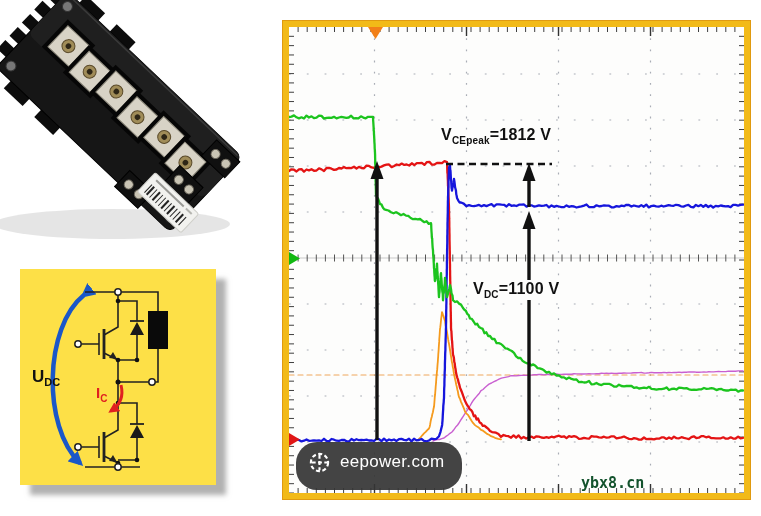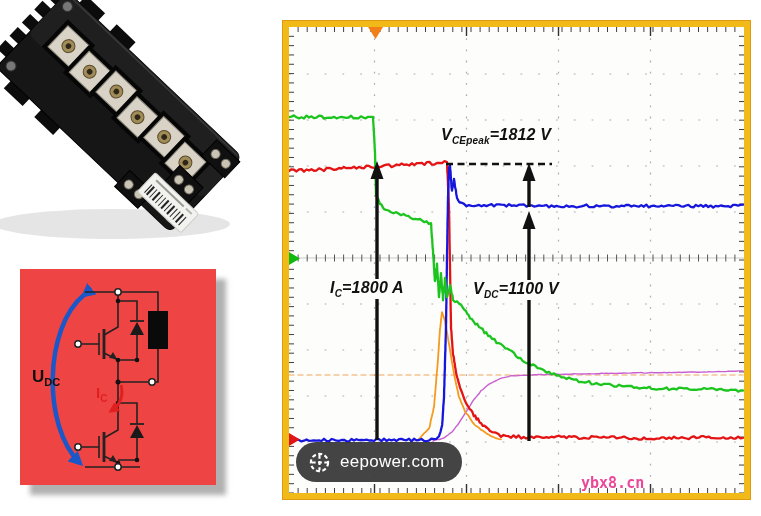--- a/index.html
+++ b/index.html
@@ -4,32 +4,32 @@
 <style>
   html,body{margin:0;padding:0;background:#fff;}
   .stage{position:relative;width:761px;height:516px;background:#fff;overflow:hidden;
          font-family:"Liberation Sans",sans-serif;}
   .abs{position:absolute;}
   
   .scope{left:283px;top:21px;width:467px;height:478px;border:6px solid #f2ba18;
          outline:1px solid #e09a10;background:#fdfdfc;box-sizing:border-box;}
   .scope svg{position:absolute;left:0;top:0;}
   .slabel{position:absolute;z-index:3;color:#111;font-weight:bold;font-size:16px;
-          white-space:nowrap;letter-spacing:.2px;font-style:italic;}
+          white-space:nowrap;letter-spacing:.2px;}
   .slabel sub{font-size:10px;font-weight:bold;}
   .slabel.boxed{background:#fdfdfc;padding:0 3px;}
   
-  .circuit-card{left:20px;top:269px;width:196px;height:216px;background:#ef4444;
+  .circuit-card{left:20px;top:269px;width:196px;height:216px;background:#fde047;
                 box-shadow:10px 10px 5px rgba(125,125,125,.6);}
   
   .badge{left:296px;top:442px;height:40px;z-index:5;display:flex;align-items:center;
-         gap:9px;padding:0 18px 0 12px;border-radius:21px;background:rgba(52,52,52,.92);}
+         gap:9px;padding:0 18px 8px 12px;border-radius:21px;background:rgba(52,52,52,.92);}
   .badge span{color:#fff;font-size:17px;letter-spacing:.3px;}
   .corner-mark{left:581px;top:474px;z-index:5;font-family:"DejaVu Sans Mono",monospace;
-               font-weight:bold;font-size:15px;color:#ec4899;
+               font-weight:bold;font-size:15px;color:#14532d;
                text-shadow:0 0 2px #fff,0 0 2px #fff;}
 </style>
 </head>
 <body>
 
 <div class="stage">
 
   <svg class="abs" style="left:0;top:0" width="280" height="260" viewBox="0 0 280 260">
     <ellipse cx="112" cy="224" rx="118" ry="15" fill="rgba(0,0,0,0.10)"></ellipse>
     <g transform="translate(119,112) rotate(43.5)">
@@ -494,21 +494,20 @@
           <line x1="240" y1="200" x2="240" y2="414" stroke="#111" stroke-width="3.4"></line>
           <polygon points="240,184 233.5,202 246.5,202" fill="#111"></polygon>
         </g>
         <g>
           <line x1="240" y1="152" x2="240" y2="180" stroke="#111" stroke-width="3.4"></line>
           <polygon points="240,136 233.5,154 246.5,154" fill="#111"></polygon>
         </g>
       </g>
     </svg>
     <div class="slabel" style="left:152px;top:99px"><span>V</span><sub>CEpeak</sub><span>=1812 V</span></div>
-    <div class="slabel boxed" style="left:38px;top:252px"><span>I</span><sub>C</sub><span>=1800 A</span></div>
     <div class="slabel boxed" style="left:181px;top:253px"><span>V</span><sub>DC</sub><span>=1100 V</span></div>
   </div>
 
   <div class="abs badge">
     <svg width="23" height="23" viewBox="0 0 24 24">
       <circle cx="12" cy="12" r="9" fill="none" stroke="#fff" stroke-width="2.2" stroke-dasharray="4.2 2.6"></circle>
       <line x1="12" y1="4" x2="12" y2="20" stroke="#fff" stroke-width="2.2" stroke-dasharray="4 2.5"></line>
       <line x1="4" y1="12" x2="20" y2="12" stroke="#fff" stroke-width="2.2" stroke-dasharray="4 2.5"></line>
     </svg>
     <span>eepower.com</span>

